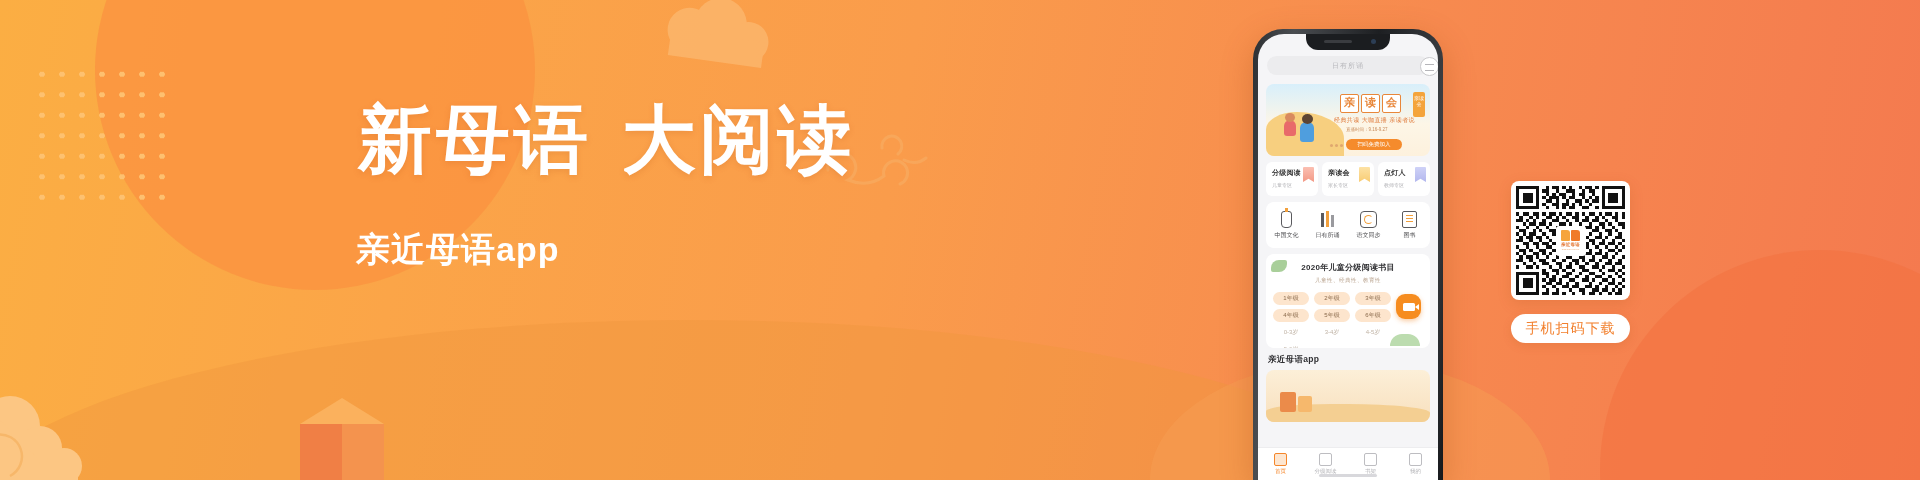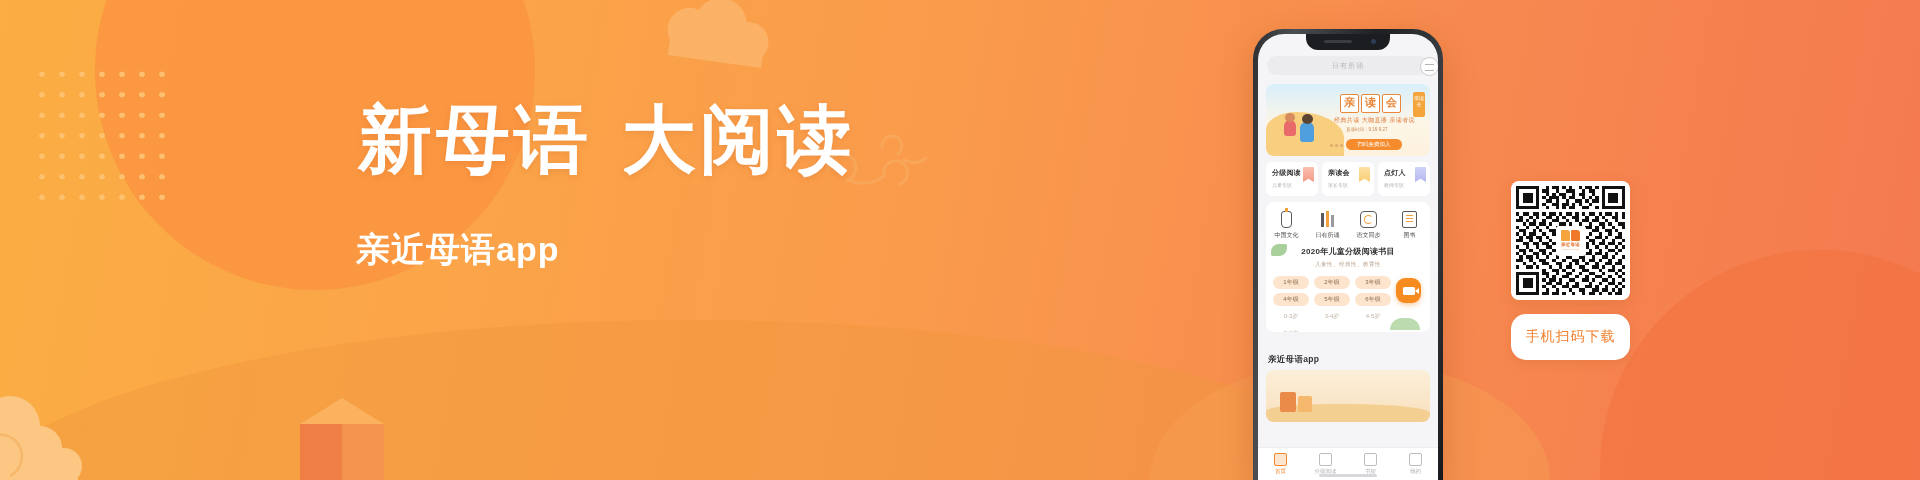--- a/index.html
+++ b/index.html
@@ -139,21 +139,21 @@
   .bottle::after{content:"";position:absolute;top:-4px;left:2.5px;width:3px;height:4px;background:#f2a03c;}
   .bks{display:flex;gap:1.5px;align-items:flex-end;}
   .bks i{display:block;width:3.5px;height:14px;background:#5a5a5e;}
   .bks i:nth-child(2){background:#f2a03c;height:16px;}
   .bks i:nth-child(3){background:#9a9a9e;height:12px;}
   .sq{width:15px;height:15px;border:1.4px solid #5a5a5e;border-radius:4px;position:relative;}
   .sq::after{content:"";position:absolute;top:3px;left:3px;width:7px;height:7px;border:1.4px solid #f2a03c;border-radius:50%;border-right-color:transparent;}
   .bkd{width:13px;height:15px;border:1.4px solid #5a5a5e;border-radius:2px;position:relative;}
   .bkd::after{content:"";position:absolute;top:3px;left:2.5px;width:7px;height:1.2px;background:#f2a03c;box-shadow:0 3px 0 #f2a03c,0 6px 0 #f2a03c;}
   .booklist{
-    position:absolute;top:204px;left:8px;right:8px;height:94px;background:#fff;border-radius:8px;overflow:hidden;
+    position:absolute;top:220px;left:8px;right:8px;height:94px;background:#fff;border-radius:8px;overflow:hidden;
   }
   .leaf-tl{position:absolute;top:6px;left:5px;width:16px;height:12px;background:#a9cf9a;border-radius:8px 2px 8px 2px;}
   .leaf-br{position:absolute;bottom:2px;right:10px;width:30px;height:12px;background:#bcdcaf;border-radius:14px 14px 0 0;}
   .bl-t{text-align:center;font-size:8px;color:#2f2f32;font-weight:700;padding-top:8px;letter-spacing:.3px;}
   .bl-s{text-align:center;font-size:5.5px;color:#b9a38e;margin-top:4px;letter-spacing:.5px;}
   .grid{position:absolute;top:38px;left:7px;width:118px;display:flex;flex-wrap:wrap;gap:4px 5px;}
   .chip{
     width:36px;height:13px;border-radius:7px;background:#fde5cd;color:#8a6a4c;
     font-size:6px;line-height:13px;text-align:center;
   }
@@ -191,21 +191,21 @@
     position:absolute;top:50%;left:50%;transform:translate(-50%,-50%);
     width:30px;height:30px;background:#fff;border-radius:3px;display:flex;
     flex-direction:column;align-items:center;justify-content:center;gap:1px;
   }
   .qrlogo .bks2{display:flex;gap:1px;}
   .qrlogo .bks2 i{display:block;width:9px;height:11px;background:#f07a2a;border-radius:1px 3px 1px 1px;}
   .qrlogo .bks2 i:first-child{background:#f6a43c;}
   .qrlogo .cn{font-size:4.5px;color:#e2702a;letter-spacing:.3px;font-weight:700;}
   .qrlogo .en{font-size:2.4px;color:#e89a5c;letter-spacing:.2px;}
   .dlbtn{
-    margin-top:14px;width:119px;height:46px;background:#fff;border-radius:15px;
+    margin-top:14px;width:119px;height:29px;background:#fff;border-radius:15px;
     display:flex;align-items:center;justify-content:center;
     box-shadow:0 3px 10px rgba(170,80,20,.15);
   }
   .dlbtn span{font-size:14px;color:#f2802e;letter-spacing:1px;font-weight:500;}
 </style>
 </head>
 <body>
 
 <div class="banner">
 

